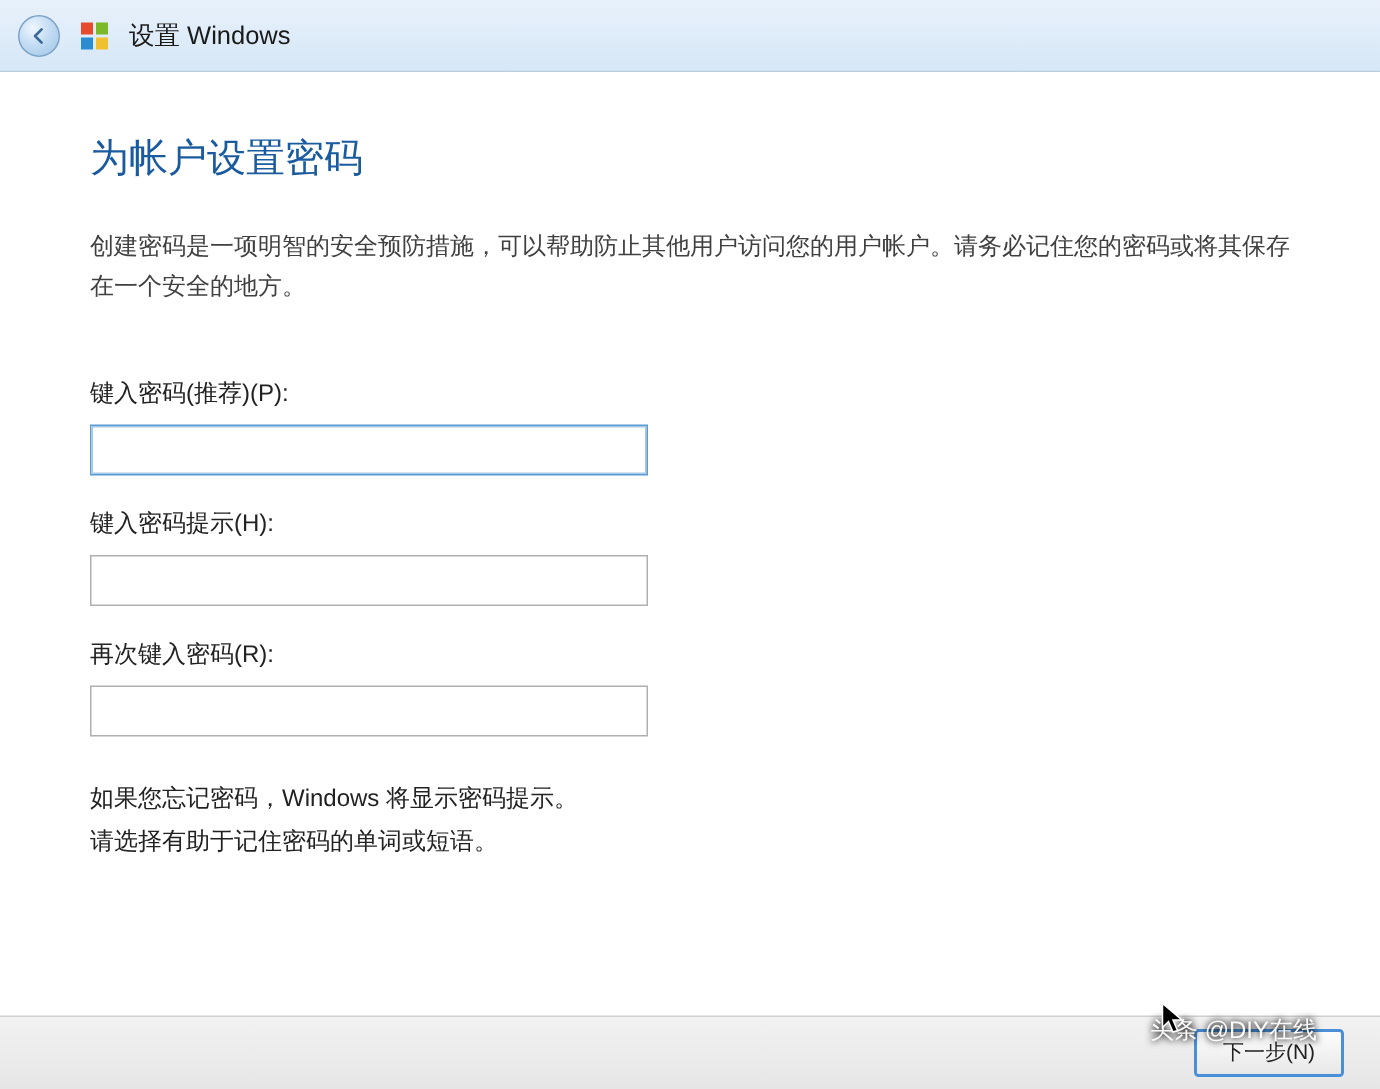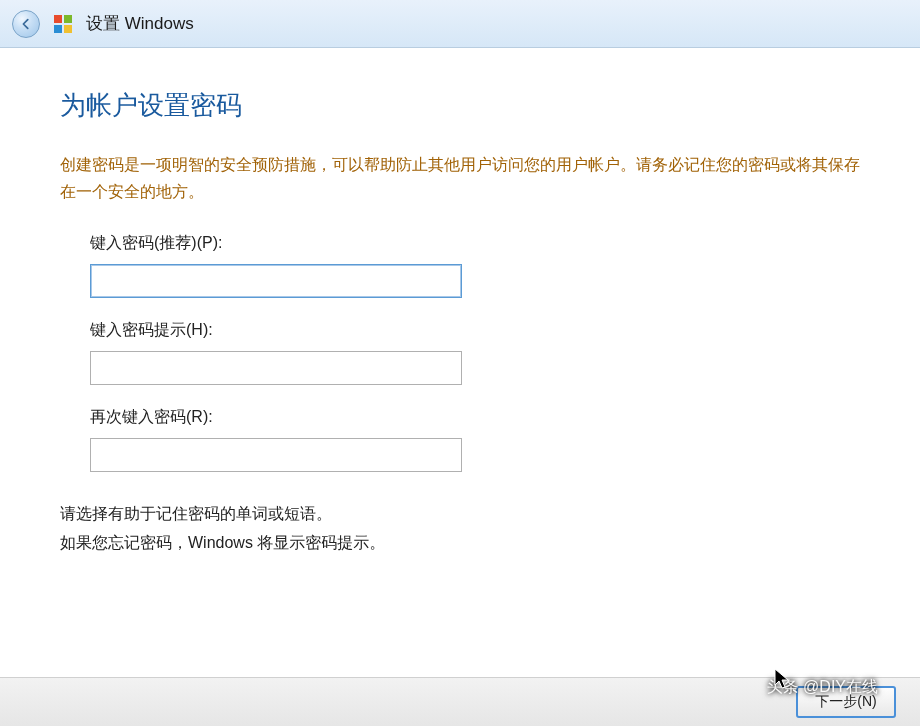--- a/index.html
+++ b/index.html
@@ -47,28 +47,27 @@
       padding: 40px 60px 0 60px;
     }
     .page-heading {
       font-size: 26px;
       color: #1a5a9e;
       font-weight: normal;
       margin-bottom: 28px;
     }
     .description {
       font-size: 16px;
-      color: #a16207;
+      color: #404040;
       line-height: 1.7;
-      margin-bottom: 28px;
+      margin-bottom: 47px;
       max-width: 800px;
     }
     .form-group {
       margin-bottom: 22px;
-      margin-left: 30px;
     }
     .form-label {
       font-size: 16px;
       color: #222;
       display: block;
       margin-bottom: 10px;
     }
     .text-input {
       width: 372px;
       height: 34px;
@@ -162,22 +161,22 @@
     <label class="form-label">键入密码提示(H):</label>
     <input type="text" class="text-input" value="" style="">
   </div>
 
   <div class="form-group">
     <label class="form-label">再次键入密码(R):</label>
     <input type="password" class="text-input" value="" style="">
   </div>
 
   <div class="hint-text">
+    <div>如果您忘记密码，Windows 将显示密码提示。</div>
     <div>请选择有助于记住密码的单词或短语。</div>
-    <div>如果您忘记密码，Windows 将显示密码提示。</div>
   </div>
 </div>
 
 <div class="footer">
   <button class="next-button">下一步(N)</button>
 </div>
 
 <div class="watermark">头条 @DIY在线</div>
 
 <svg class="cursor" width="18" height="24" viewBox="0 0 18 24">

